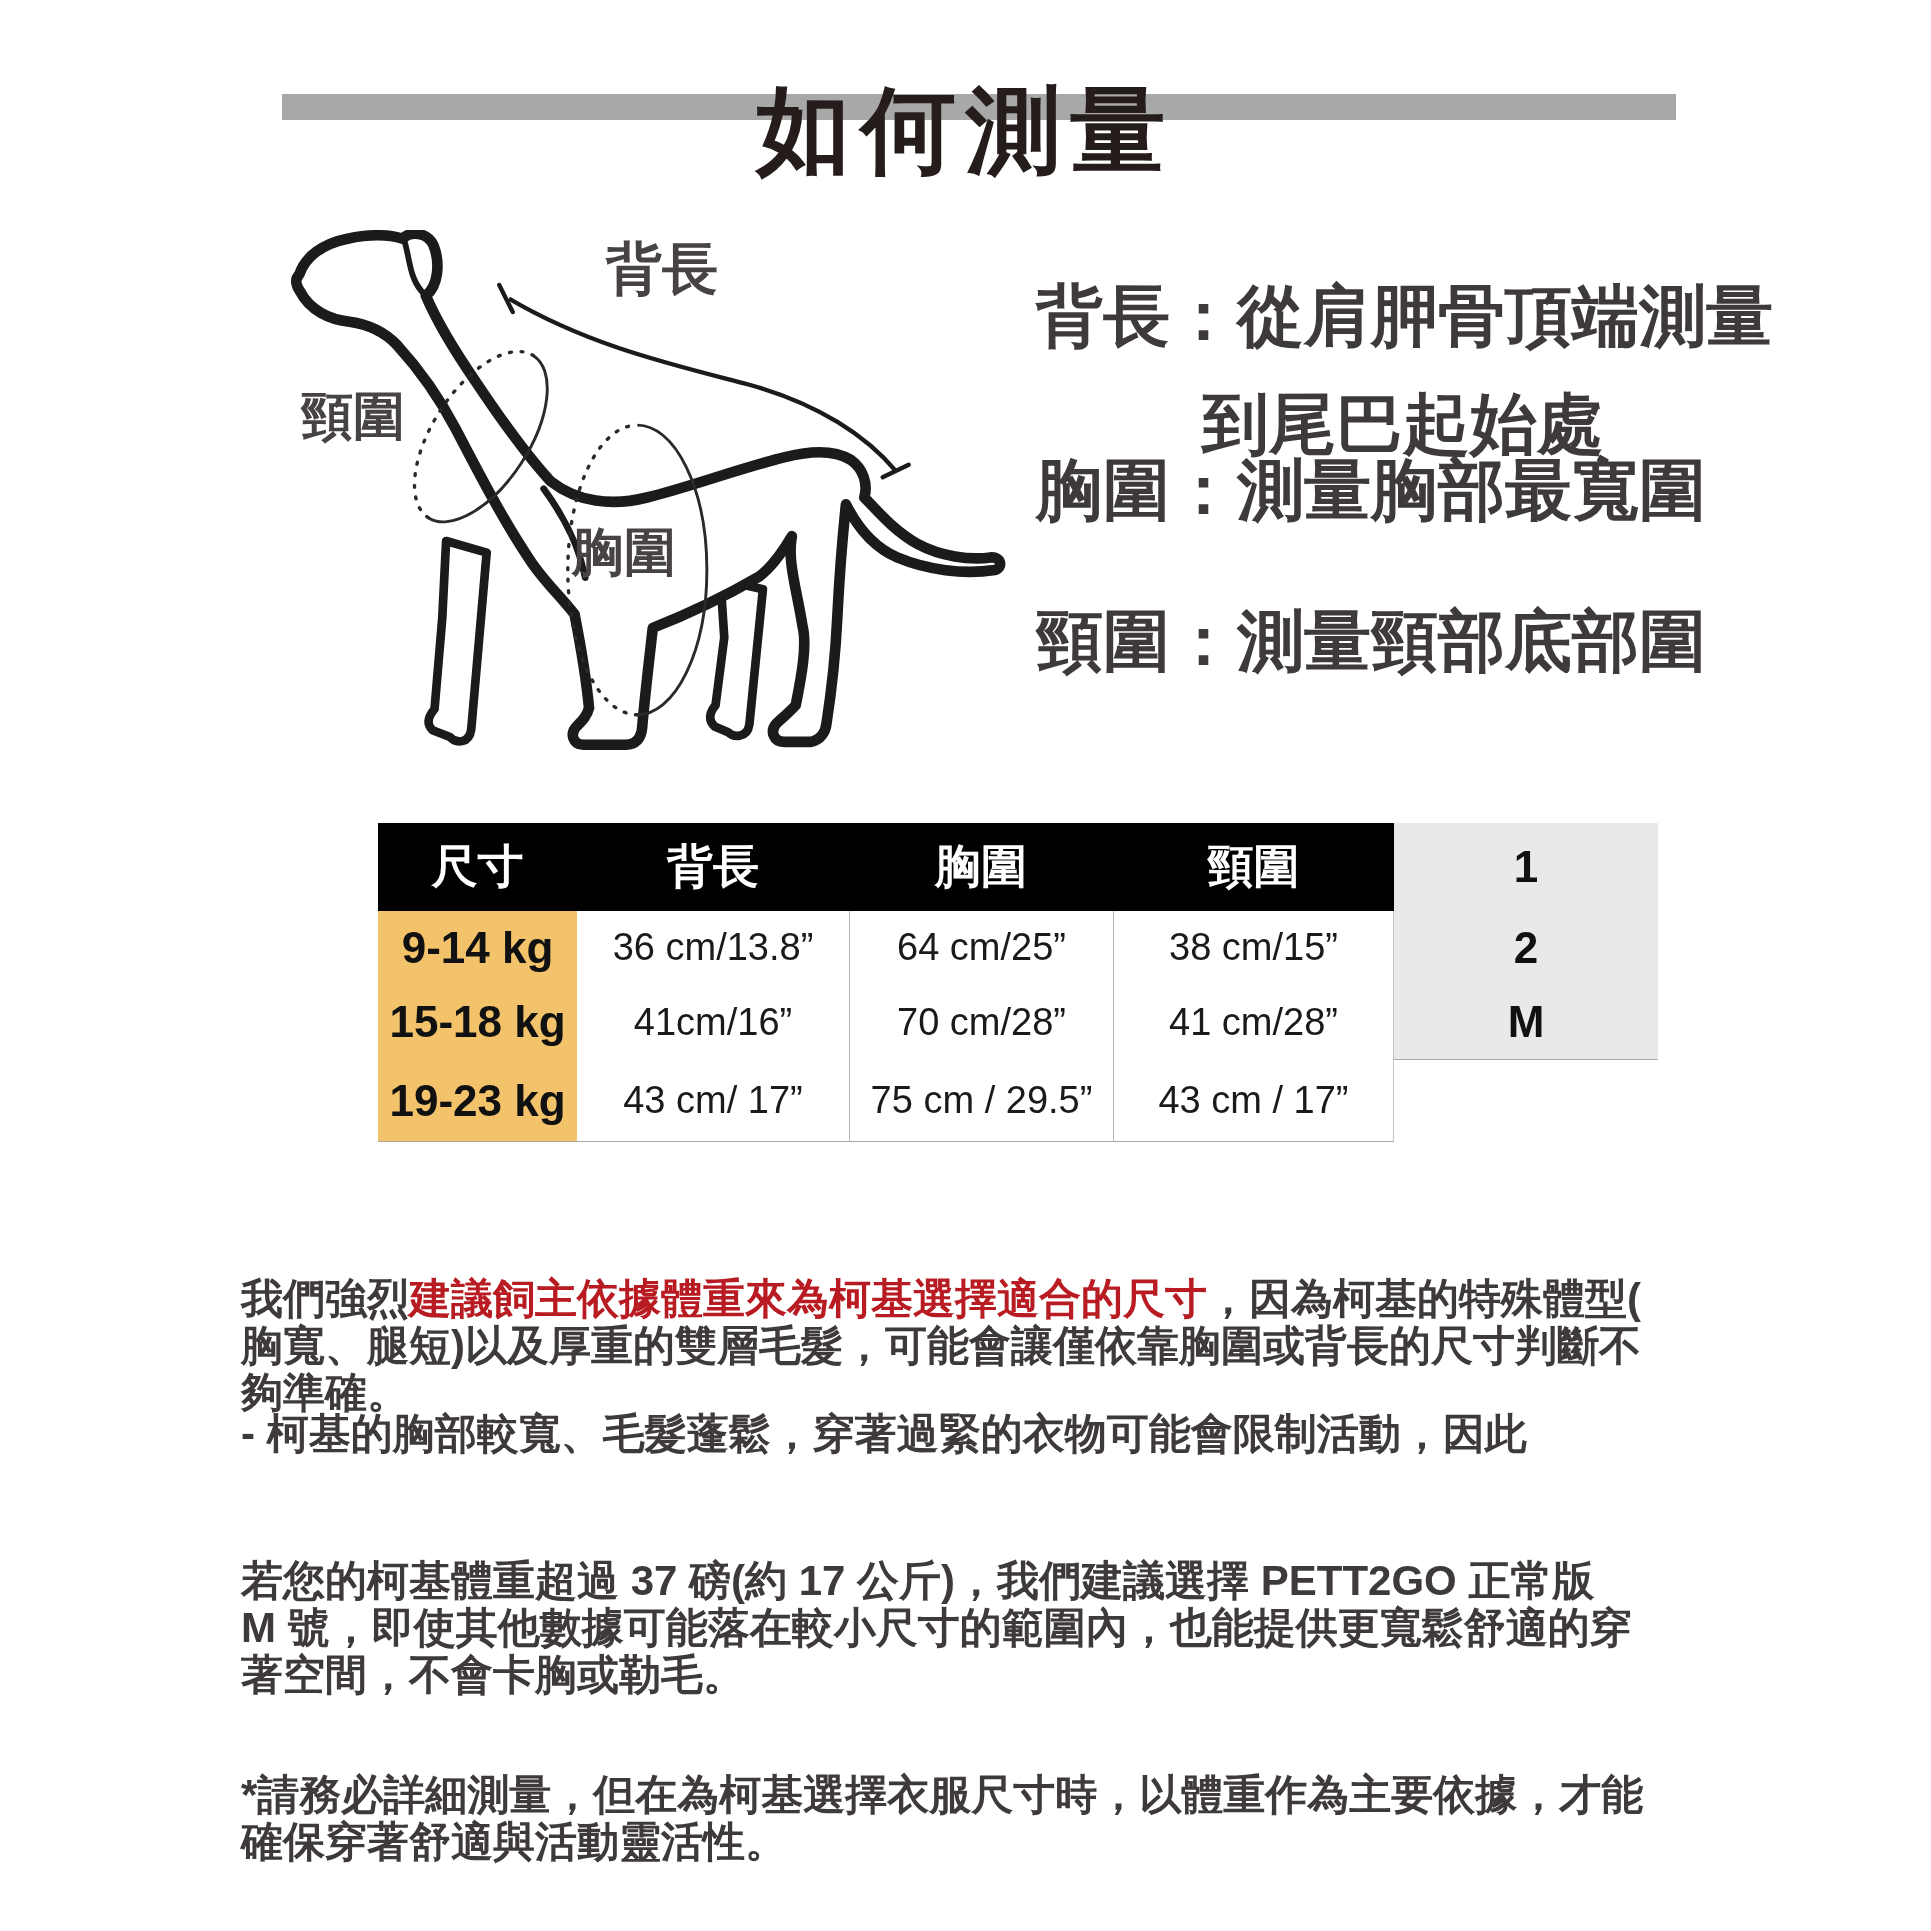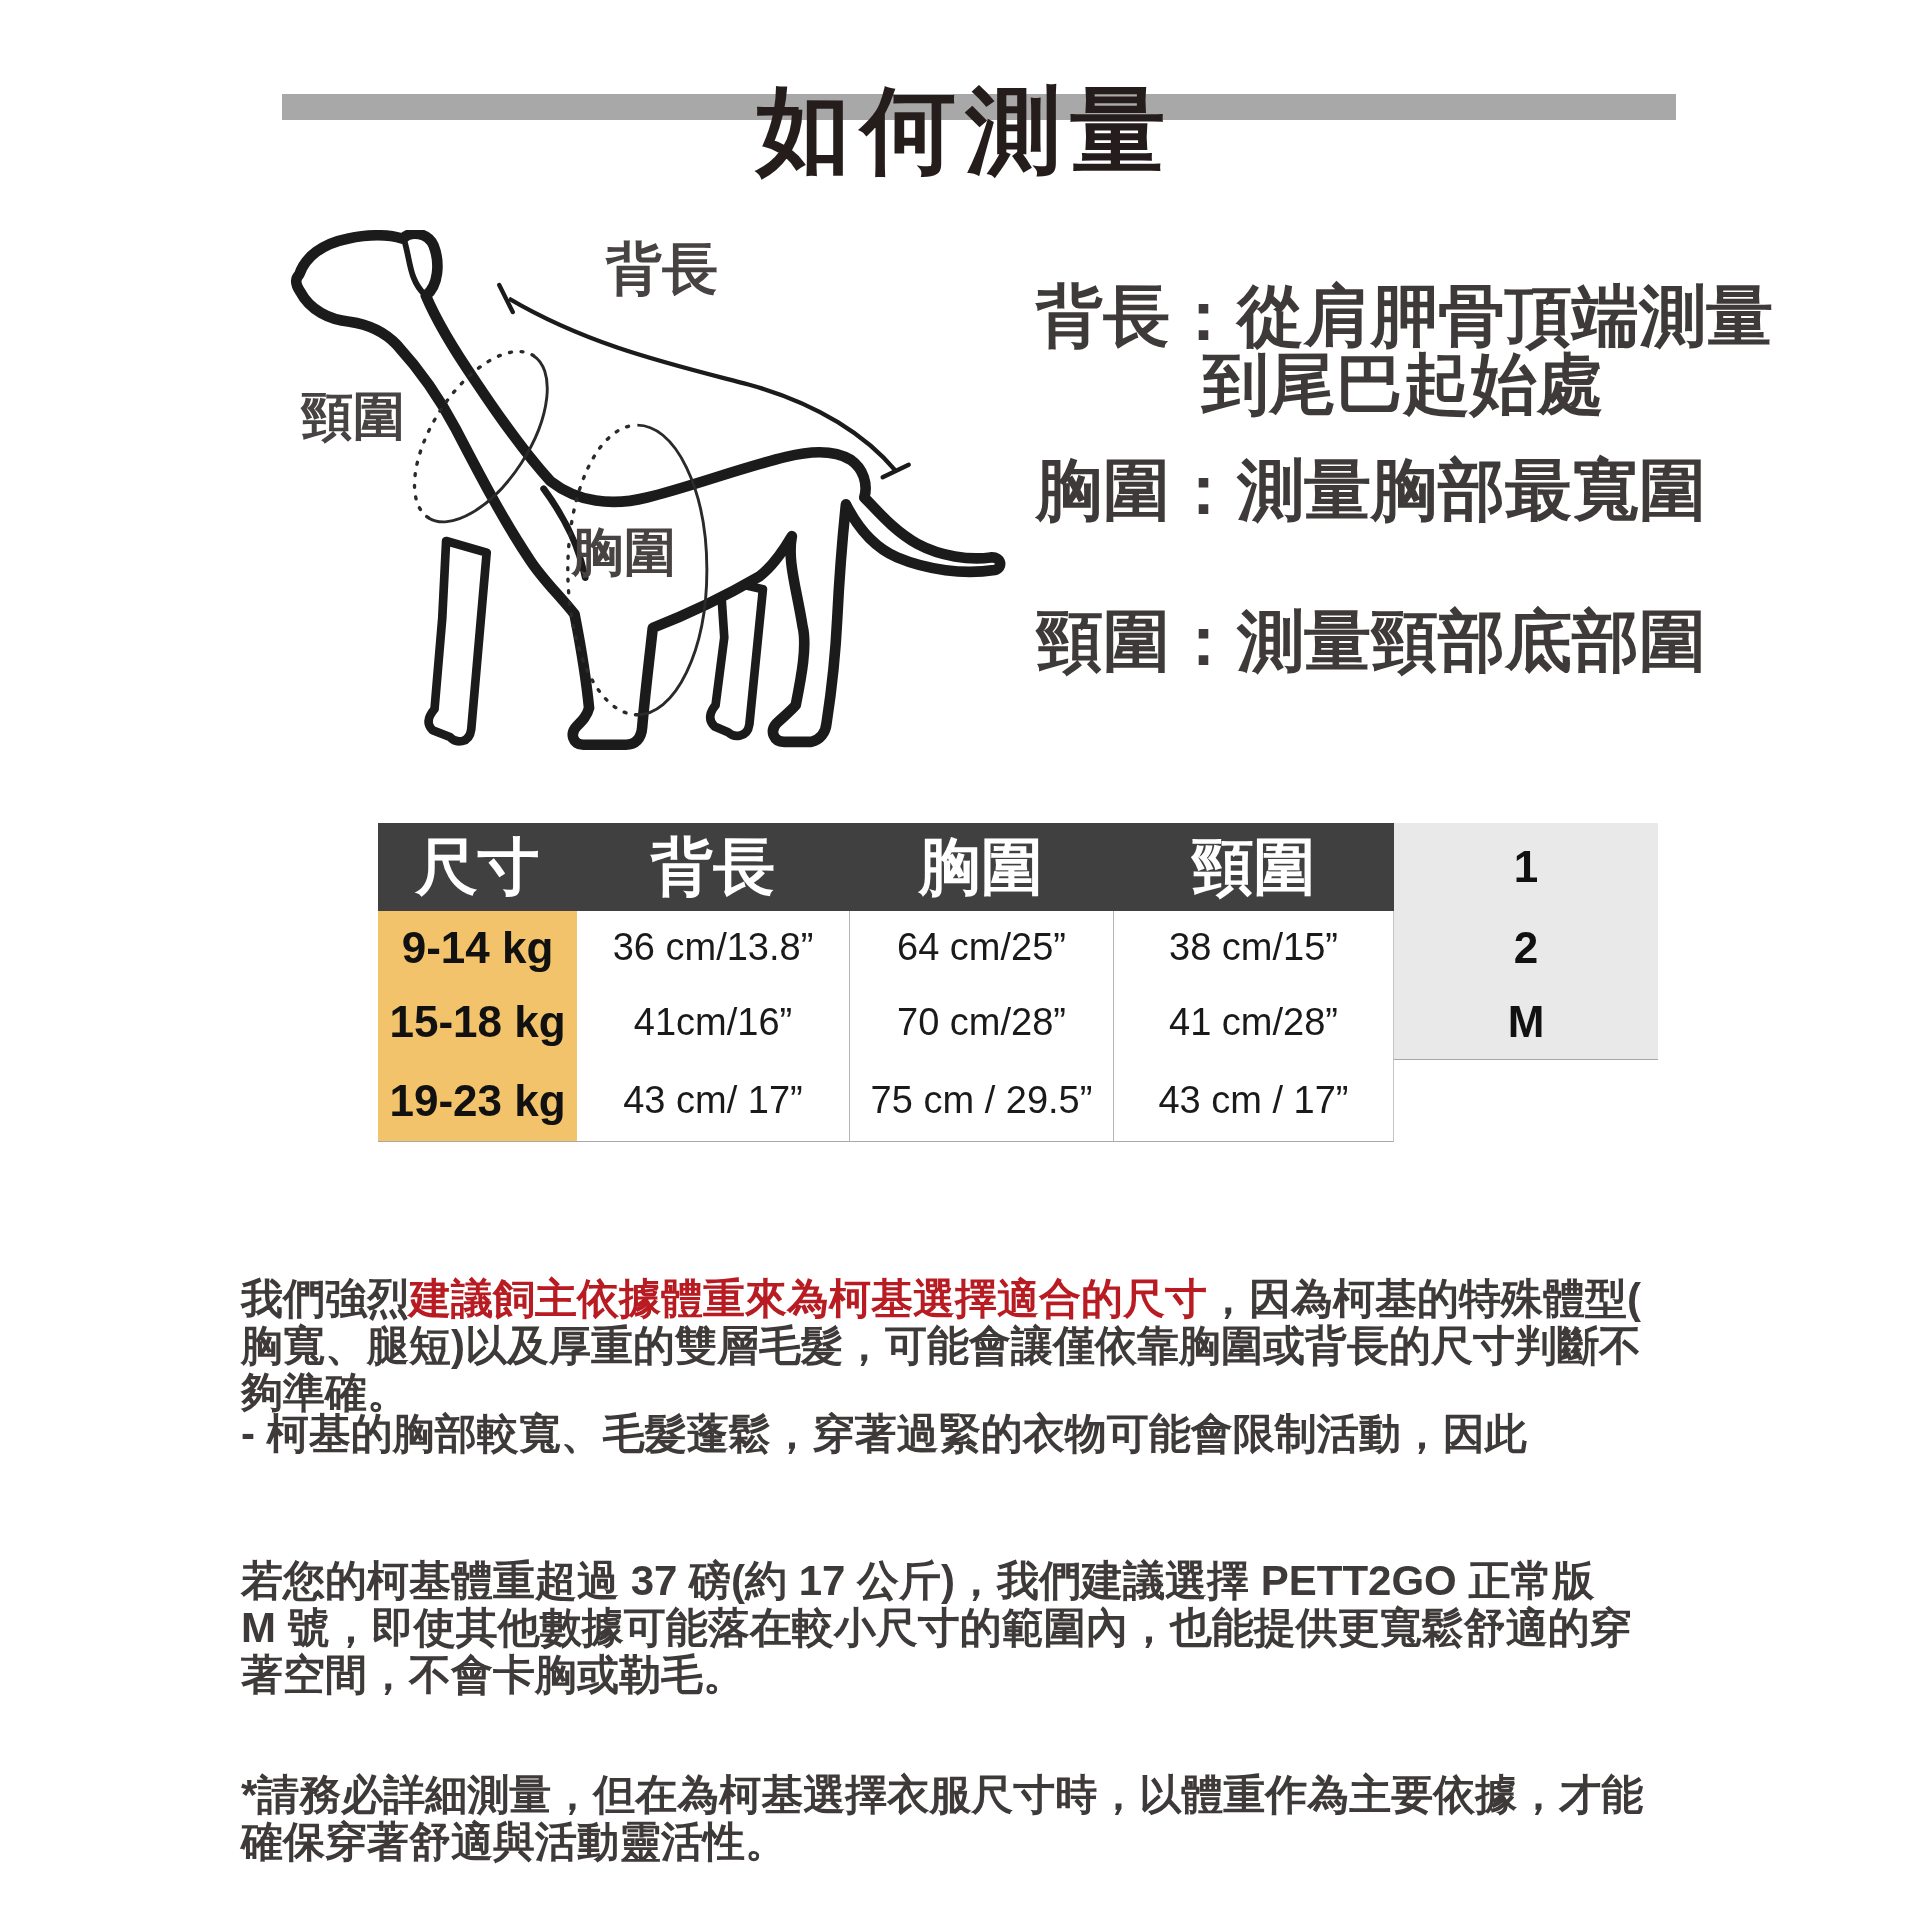--- a/index.html
+++ b/index.html
@@ -19,29 +19,29 @@
   .diagram-label{position:absolute;font-weight:700;color:#474342;z-index:3;white-space:nowrap;}
   .lbl-back{left:606px;top:232px;font-size:56px;}
   .lbl-neck{left:301px;top:382px;font-size:52px;}
   .lbl-chest{left:572px;top:518px;font-size:52px;}
   
   .defs{position:absolute;left:1036px;top:0;width:830px;}
   .def{position:absolute;left:0;font-size:67px;font-weight:700;line-height:68px;color:#3e3a39;white-space:nowrap;}
   .def-1{top:282px;}
   .def-2{top:456px;}
   .def-3{top:588px;margin-top:19px;}
-  .def .indent{display:block;padding-left:166px;}
+  .def .indent{display:block;padding-left:166px;margin-top:40px;}
   
   .size-table{
     position:absolute;left:378px;top:823px;width:1279px;height:320px;
     display:grid;grid-template-columns:199px 272px 264px 281px 264px;
     grid-template-rows:88px 73px 76px 82px;
   }
   .size-table .cell{display:flex;align-items:center;justify-content:center;box-sizing:border-box;}
-  .th{background:#404040;color:#ffffff;font-size:62px;font-weight:700;}
+  .th{background:#000000;color:#ffffff;font-size:46px;font-weight:700;}
   .th-serif{font-family:"Liberation Serif","DejaVu Serif",serif;font-weight:600;}
   .td-size{background:#e9e9e9;color:#111;font-size:44px;font-weight:700;}
   .td-weight{background:#f2c36a;color:#111;font-size:44px;font-weight:700;}
   .td-val{background:#ffffff;color:#1a1a1a;font-size:38px;font-weight:400;}
   .bdr-bottom{border-bottom:1.9px solid #a9a7a5;}
   .sep-left{border-left:1.9px solid #b7b5b3;}
   .sep-right{border-right:1.9px solid #c7c5c3;}
   
   .para{position:absolute;left:241px;width:1554px;font-size:42px;font-weight:700;
         line-height:47px;color:#3e3a39;margin-top:36px;}

